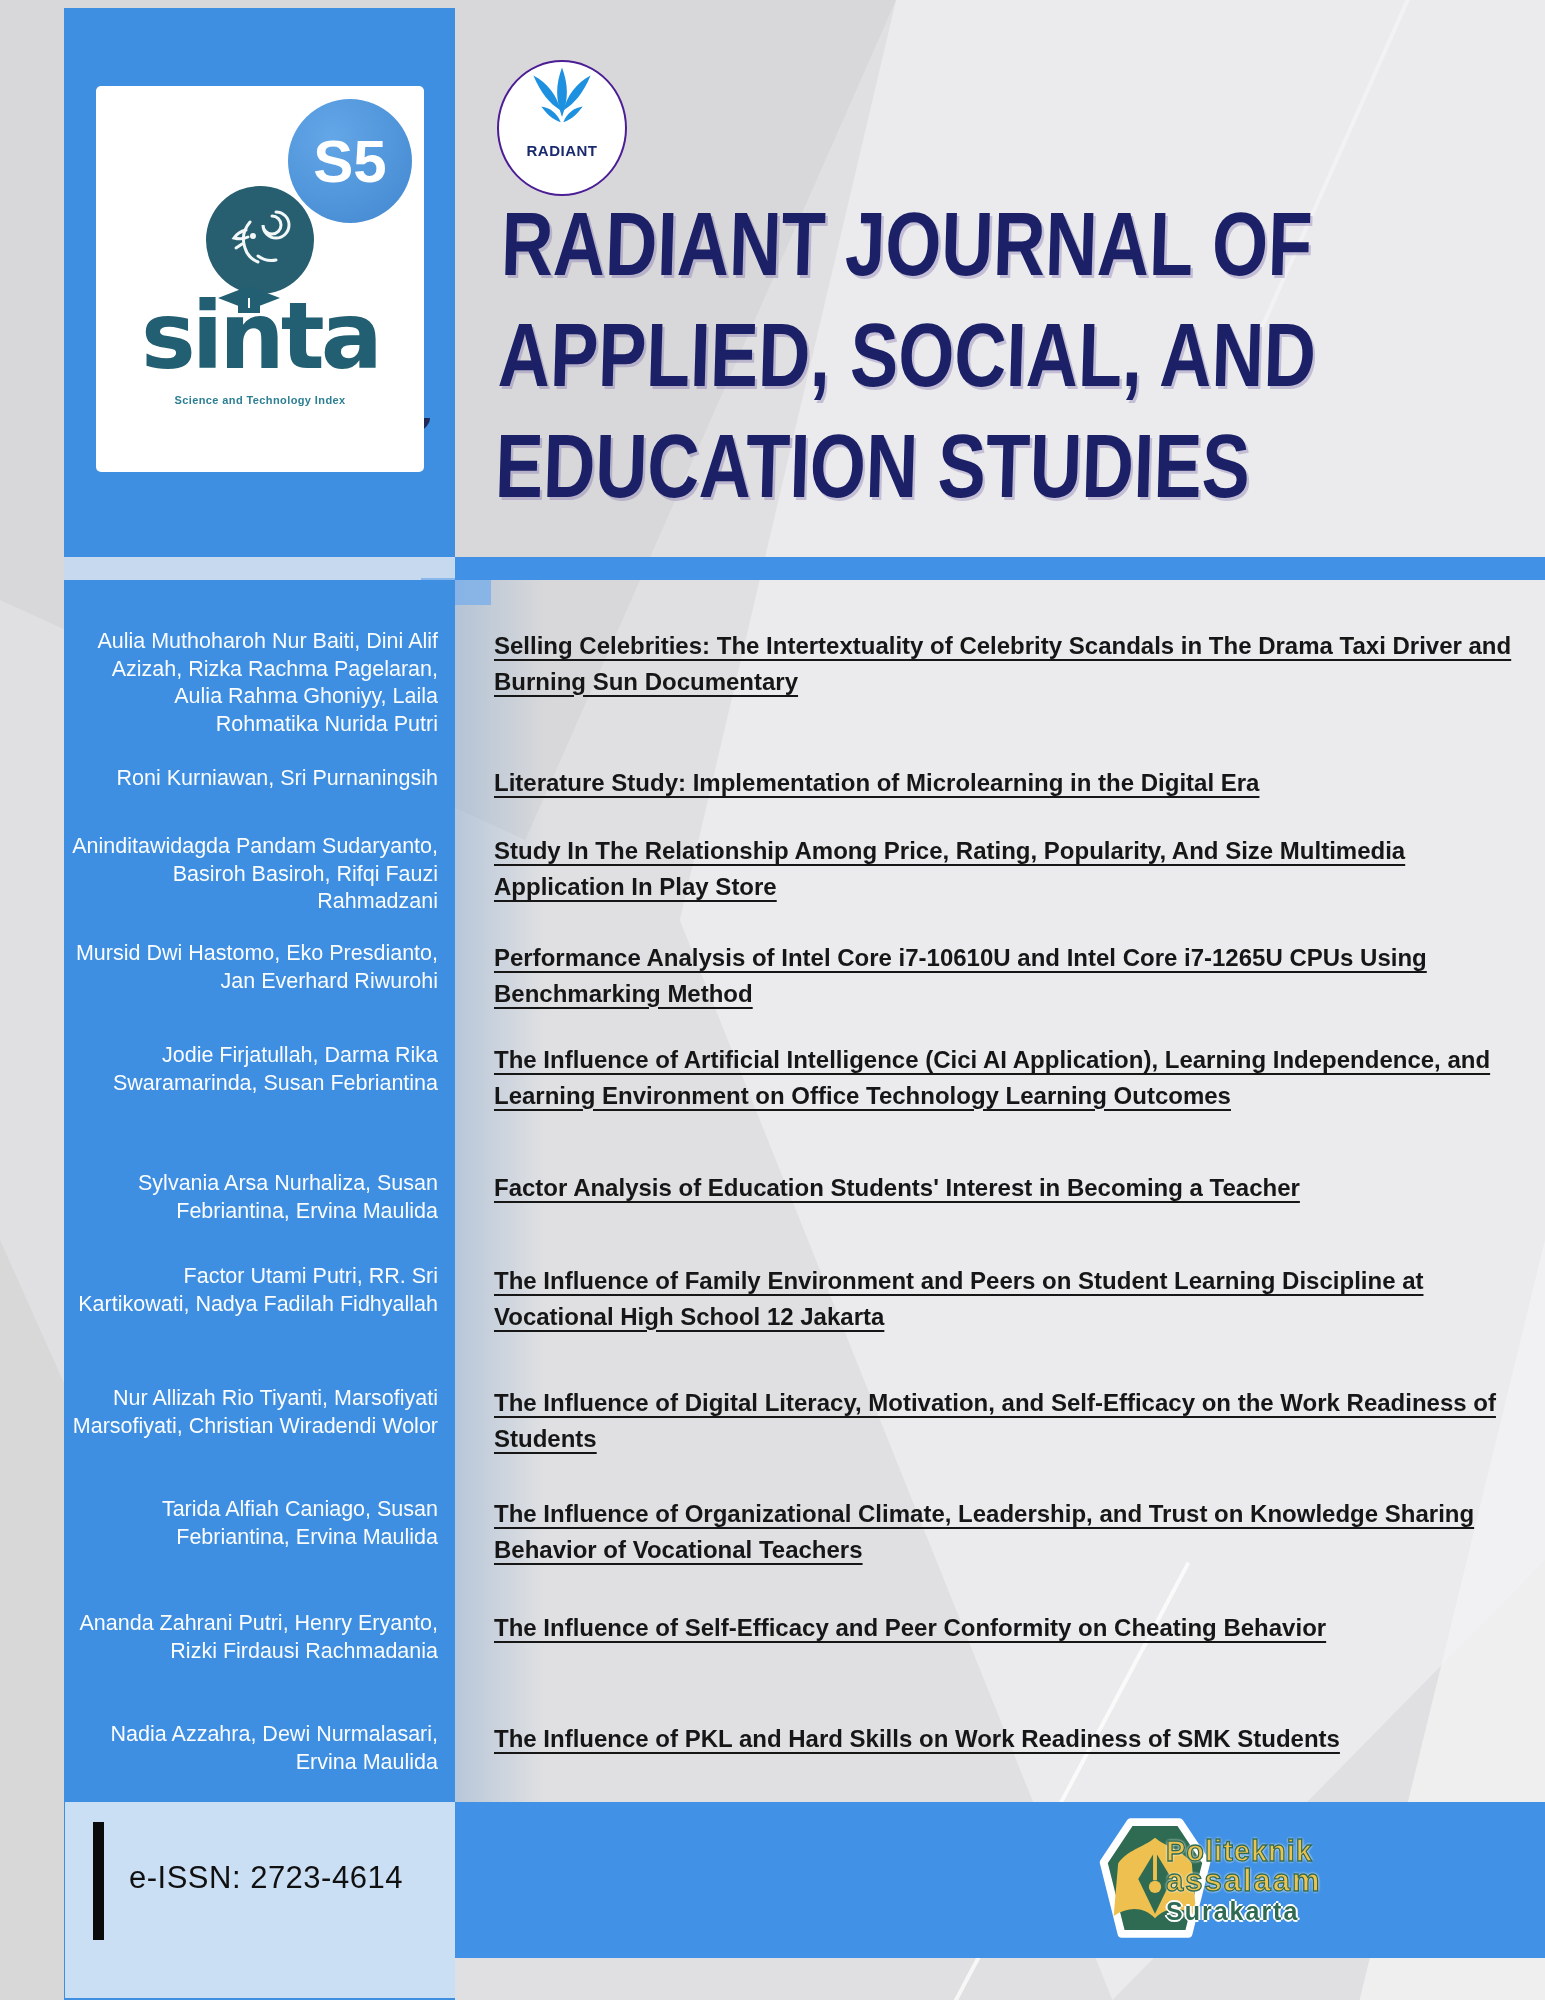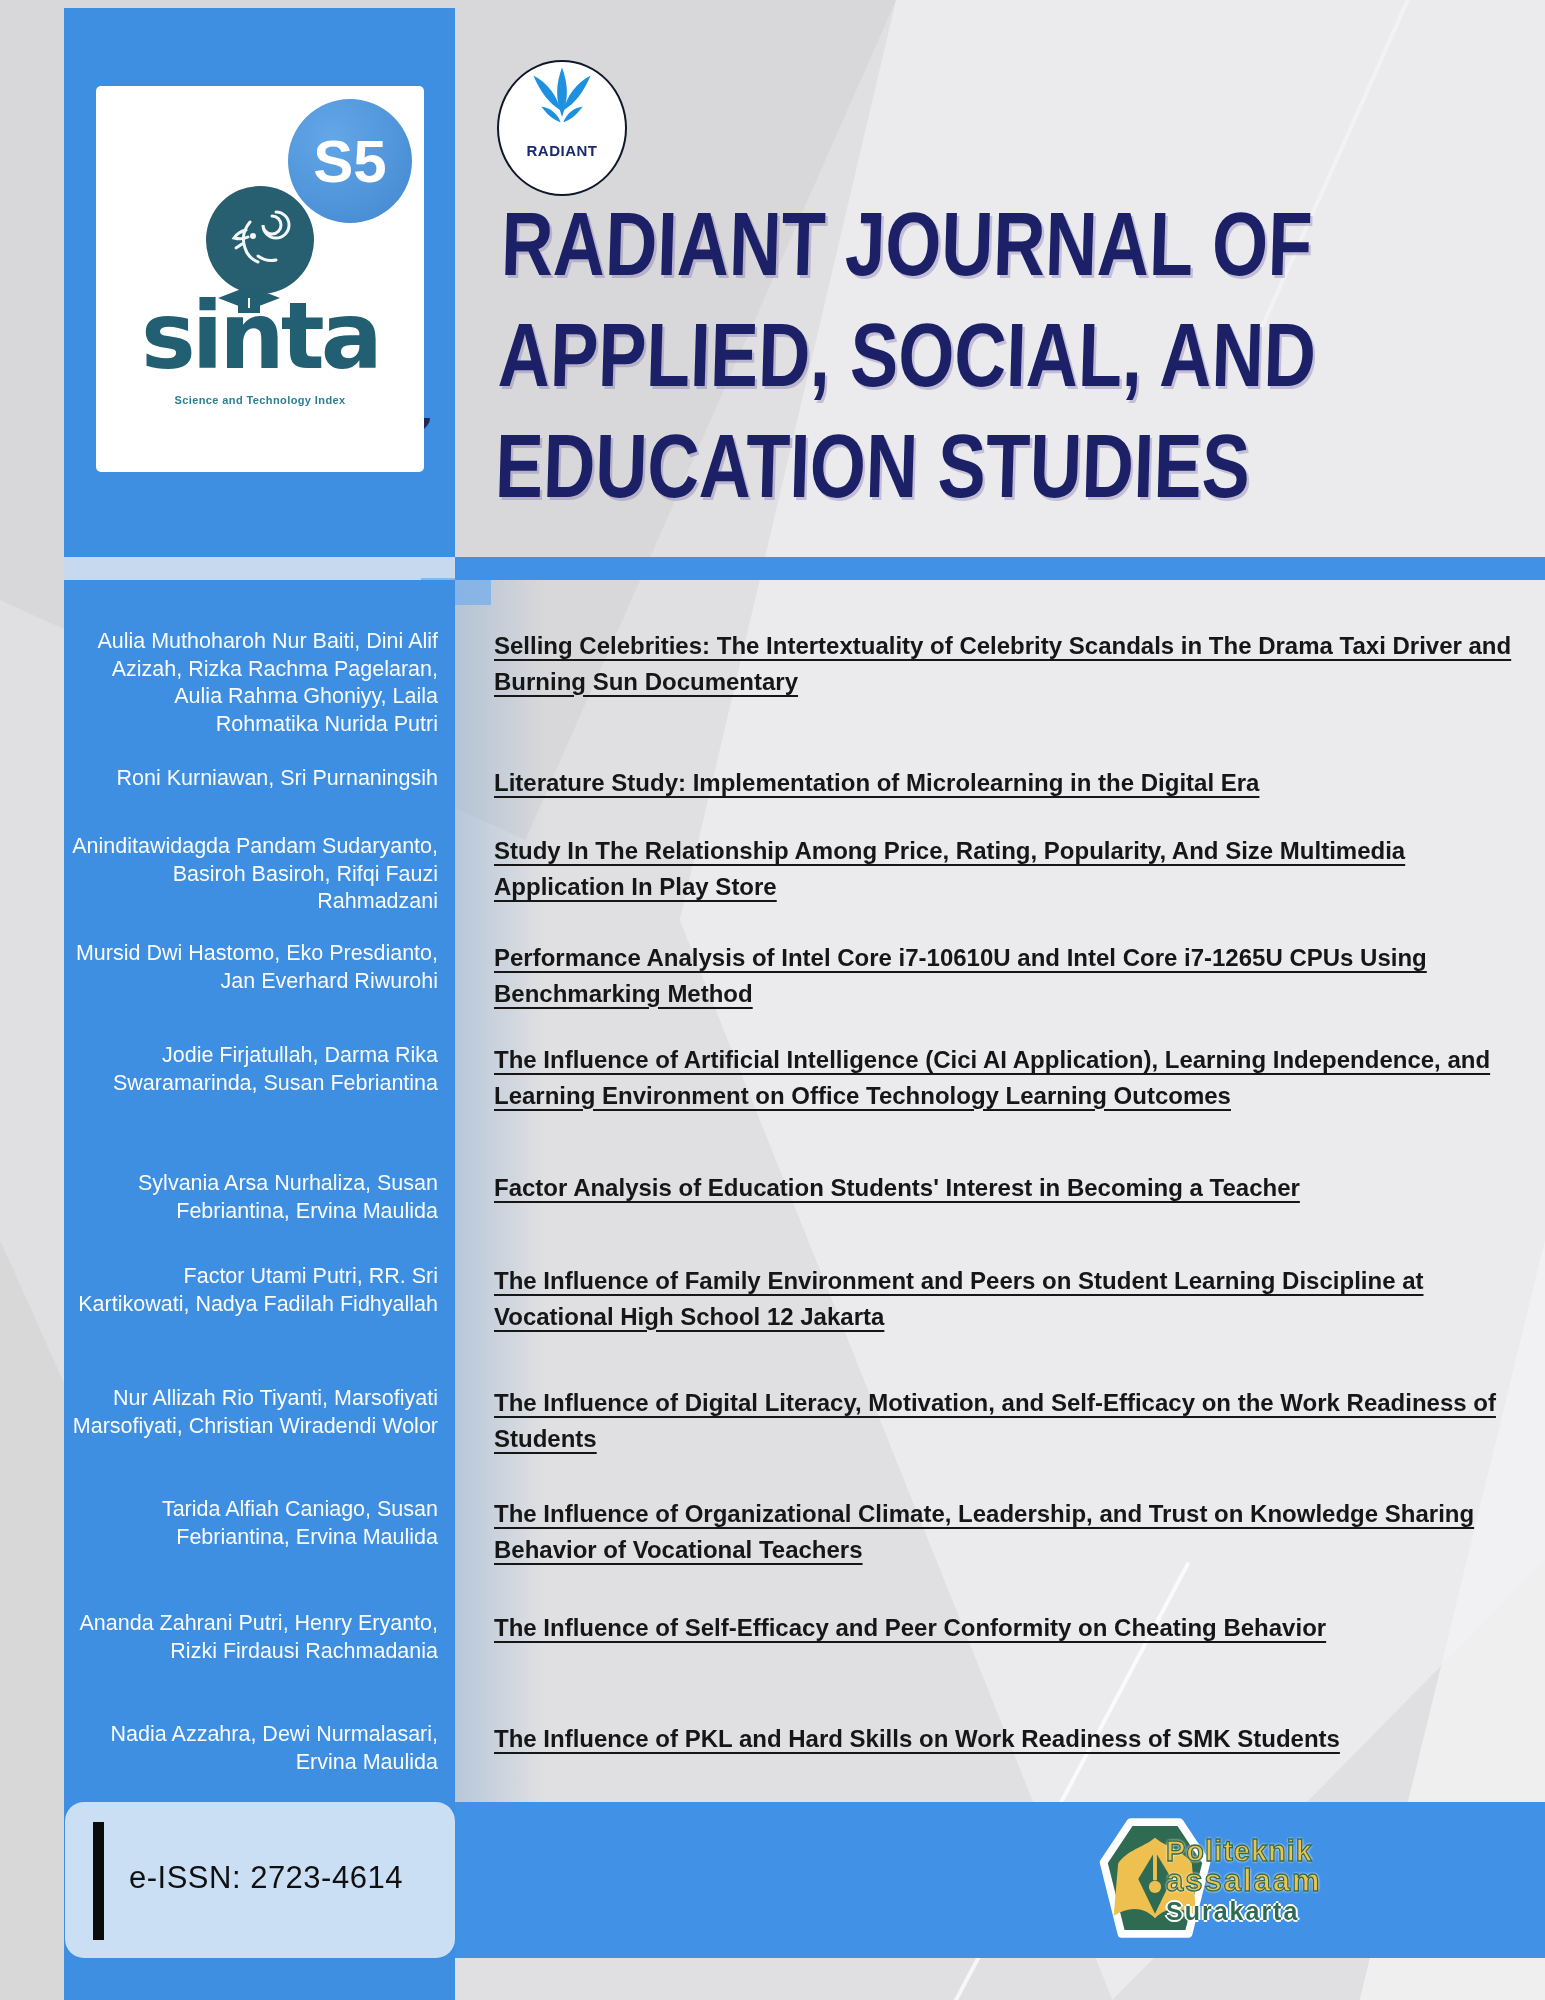--- a/index.html
+++ b/index.html
@@ -42,21 +42,21 @@
                   background:#275e70; display:flex; align-items:center; justify-content:center; }
   .sinta-word { position:absolute; left:0; top:196px; width:100%; text-align:center;
                 font-weight:bold; font-size:92px; letter-spacing:-4px; color:#235f72;
                 font-family:"DejaVu Sans", sans-serif; line-height:110px; }
   .grad-cap { position:absolute; left:118px; top:198px; }
   .sinta-tagline { position:absolute; left:0; top:308px; width:100%; text-align:center;
                    font-size:11px; font-weight:bold; color:#2c7f92; letter-spacing:.4px; }
 
   
   .radiant-logo { position:absolute; left:497px; top:60px; width:130px; height:136px;
-                  background:#fff; border:2px solid #0f172a; border-radius:50%;
+                  background:#fff; border:2px solid #4c1d95; border-radius:50%;
                   display:flex; flex-direction:column; align-items:center; justify-content:flex-start;text-align:center; }
   .radiant-label { font-size:15px; font-weight:bold; color:#1a2a6e; letter-spacing:.5px; margin-top:-4px; }
   .volume { position:absolute; right:95px; top:88px; font-size:37px; letter-spacing:8px;
             color:#1b2564; white-space:nowrap; }
   .journal-title { position:absolute; left:503px; top:189px; width:1120px;
                    font-weight:bold; font-size:90px; line-height:111px; color:#1c2066;
                    transform:scaleX(.8) skewX(-2deg); transform-origin:left top;
                    text-shadow:3px 3px 0 rgba(104,86,158,.30); white-space:nowrap; }
 
   
@@ -65,21 +65,21 @@
 
   
   .row { position:absolute; left:0; width:1545px; height:0; }
   .authors { position:absolute; left:70px; width:368px; text-align:right;
              color:#fbfdff; font-size:21.5px; line-height:27.5px; }
   .atitle { position:absolute; left:494px; width:1020px;
             color:#161616; font-weight:bold; font-size:24px; line-height:35.5px;
             text-decoration:underline; text-decoration-thickness:2px; text-underline-offset:5px; }
 
   
-  .eissn-card { position:absolute; left:65px; top:1802px; width:390px; height:156px; background:#cadef4;border-radius:19px; }
+  .eissn-card { position:absolute; left:65px; top:1802px; width:390px; height:196px; background:#cadef4; }
   .eissn-bar  { position:absolute; left:28px; top:20px; width:11px; height:118px; background:#0b0b0b; }
   .eissn-text { position:absolute; left:64px; top:58px; font-size:31px; color:#101010; letter-spacing:.5px; }
 
   .poli-logo { position:absolute; left:1088px; top:1814px; }
   .poli-text { position:absolute; left:1166px; top:1836px; line-height:30px; }
   .poli-l1 { font-size:29px; font-weight:bold; color:#eec24f;
              -webkit-text-stroke:1.3px #2e6b52;
              text-shadow:0 0 3px #fff, 0 0 3px #fff; letter-spacing:1px; }
   .poli-l2 { font-size:31px; font-weight:bold; color:#eec24f;
              -webkit-text-stroke:1.3px #2e6b52;

